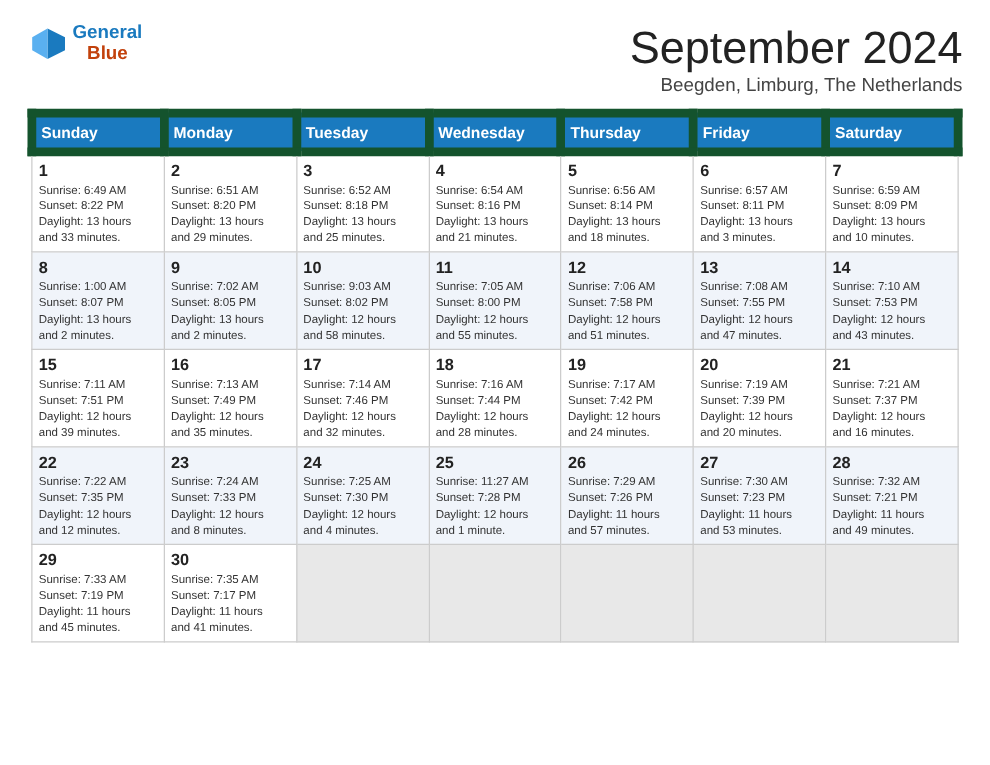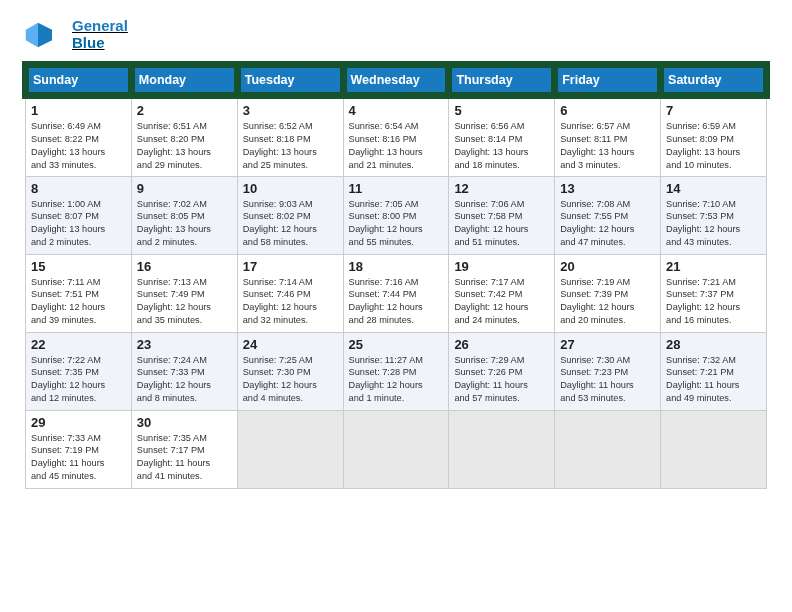--- a/index.html
+++ b/index.html
@@ -16,22 +16,21 @@
     }
     .header-row {
       display: flex;
       align-items: flex-start;
       justify-content: space-between;
       margin-bottom: 10px;
     }
     .logo {
       display: flex;
       align-items: center;
-      gap: 18px;
-      text-decoration: underline;
+      gap: 4px;
     }
     .logo-text {
       font-size: 15px;
       font-weight: bold;
       color: #333;
       line-height: 1.1;
     }
     .logo-text span {
       color: #1a7abf;
     }
@@ -103,22 +102,26 @@
     <div class="logo">
       <svg class="logo-icon" viewBox="0 0 36 32" xmlns="http://www.w3.org/2000/svg">
         <rect x="0" y="0" width="36" height="32" fill="white"></rect>
 
         <polygon points="18,2 34,10 34,22 18,30" fill="#1a7abf"></polygon>
         <polygon points="18,2 18,30 4,22 4,10" fill="#5ab0f0"></polygon>
         <rect x="0" y="0" width="36" height="32" fill="none"></rect>
       </svg>
       <div style="display:flex;flex-direction:column;line-height:1.1;">
         <span class="logo-text"><span>General</span></span>
-        <span class="logo-text" style="color:#0369a1;">Blue</span>
+        <span class="logo-text" style="color:#c2410c;text-align:center;">Blue</span>
       </div>
+    </div>
+    <div class="title-block">
+      <div class="month-title">September 2024</div>
+      <div class="location-title">Beegden, Limburg, The Netherlands</div>
     </div>
   </div>
 
   <table class="calendar-table">
     <thead>
       <tr>
         <th>Sunday</th>
         <th>Monday</th>
         <th>Tuesday</th>
         <th>Wednesday</th>

